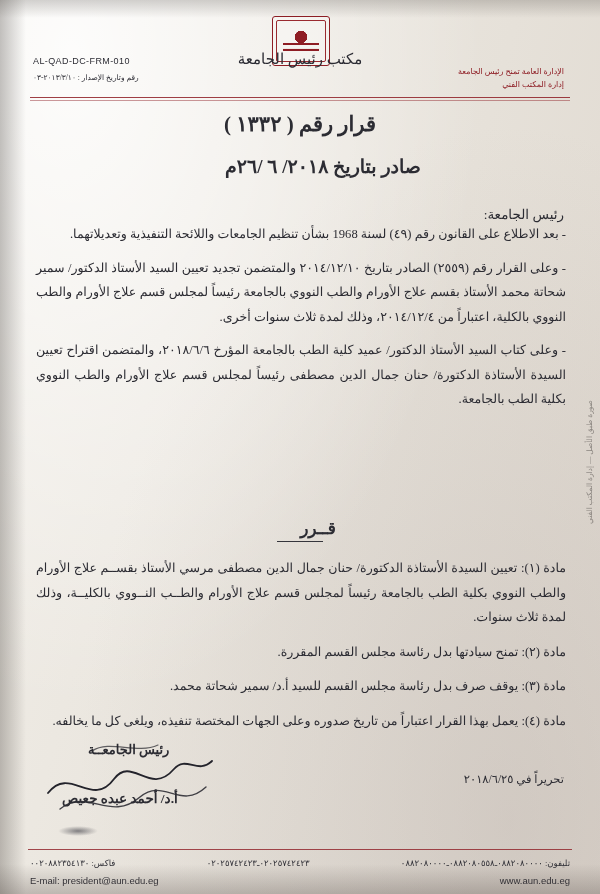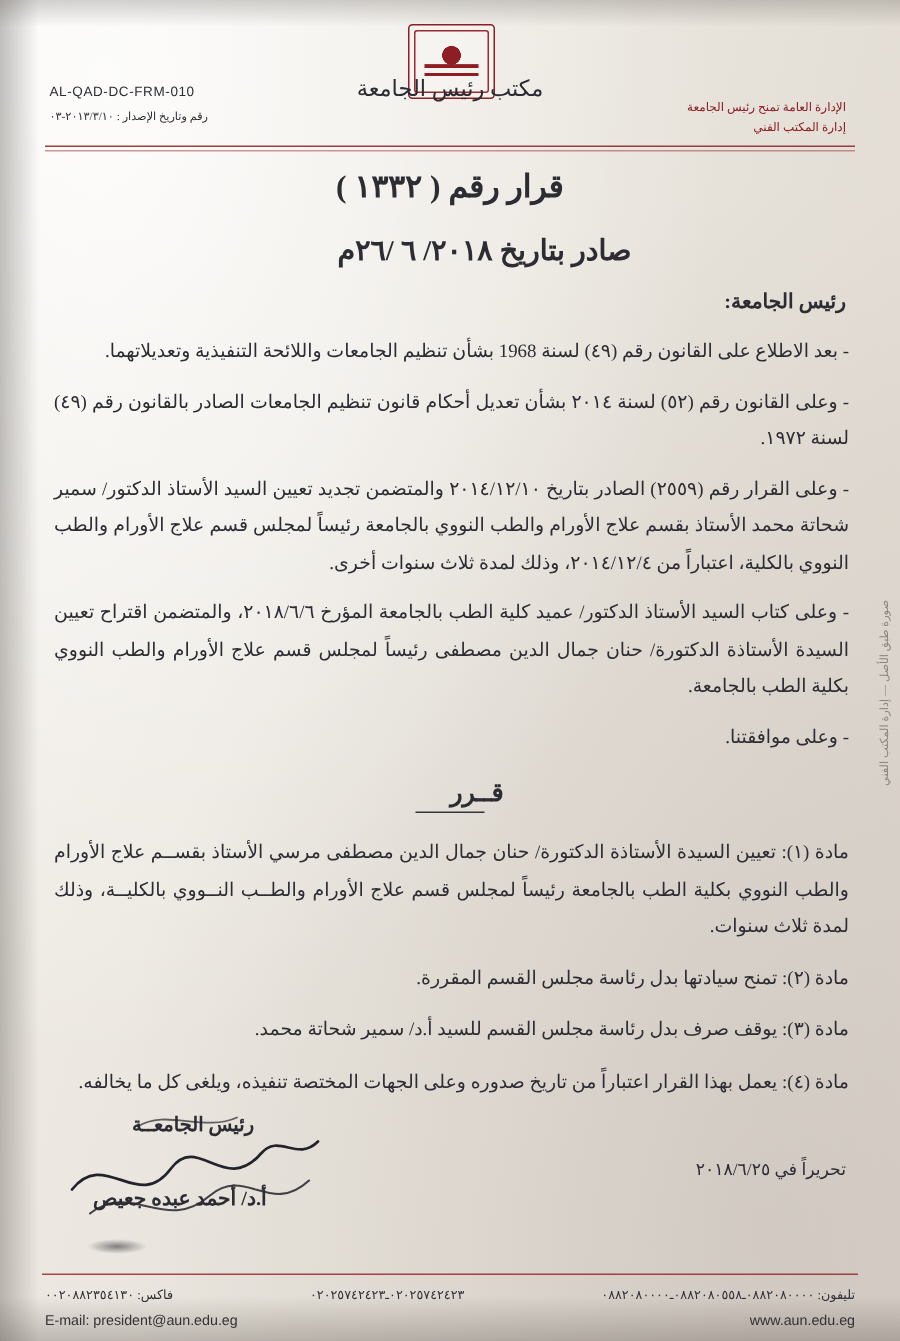--- a/index.html
+++ b/index.html
@@ -154,24 +154,24 @@
     top: 155px;
     left: 0; right: 0;
     text-align: center;
     font-size: 19px;
     font-weight: bold;
     padding-left: 46px;
   }
 
   .pres-line {
     position: absolute;
-    top: 192px;
+    top: 206px;
     right: 36px;
     font-size: 13.5px;
-    font-weight: bold;
+    font-weight: normal;
   }
 
   
   .body-block {
     position: absolute;
     top: 222px;
     right: 34px;
     left: 36px;
     font-size: 12.6px;
     line-height: 1.95;
@@ -328,24 +328,22 @@
     <div class="hdr-rule"></div>
     <div class="hdr-rule second"></div>
 
     <div class="decree-no">قرار رقم  ( ١٣٣٢ )</div>
     <div class="decree-date">صادر بتاريخ ٢٠١٨/ ٦ /٢٦م</div>
 
     <div class="pres-line">رئيس الجامعة:</div>
 
     <div class="body-block">
       <p>- بعد الاطلاع على القانون رقم (٤٩) لسنة 1968 بشأن تنظيم الجامعات واللائحة التنفيذية وتعديلاتهما.</p>
-      <p>- وعلى القانون رقم (٥٢) لسنة ٢٠١٤ بشأن تعديل أحكام قانون تنظيم الجامعات الصادر بالقانون رقم (٤٩) لسنة ١٩٧٢.</p>
       <p>- وعلى القرار رقم (٢٥٥٩) الصادر بتاريخ ٢٠١٤/١٢/١٠ والمتضمن تجديد تعيين السيد الأستاذ الدكتور/ سمير شحاتة محمد الأستاذ بقسم علاج الأورام والطب النووي بالجامعة رئيساً لمجلس قسم علاج الأورام والطب النووي بالكلية، اعتباراً من ٢٠١٤/١٢/٤، وذلك لمدة ثلاث سنوات أخرى.</p>
       <p>- وعلى كتاب السيد الأستاذ الدكتور/ عميد كلية الطب بالجامعة المؤرخ ٢٠١٨/٦/٦، والمتضمن اقتراح تعيين السيدة الأستاذة الدكتورة/ حنان جمال الدين مصطفى رئيساً لمجلس قسم علاج الأورام والطب النووي بكلية الطب بالجامعة.</p>
-      <p>- وعلى موافقتنا.</p>
     </div>
 
     <div class="qarrar">قــرر</div>
     <div class="qarrar-underline"></div>
 
     <div class="articles">
       <p>مادة (١): تعيين السيدة الأستاذة الدكتورة/ حنان جمال الدين مصطفى مرسي الأستاذ بقســم علاج الأورام والطب النووي بكلية الطب بالجامعة رئيساً لمجلس قسم علاج الأورام والطــب النــووي بالكليــة، وذلك لمدة ثلاث سنوات.</p>
       <p>مادة (٢): تمنح سيادتها بدل رئاسة مجلس القسم المقررة.</p>
       <p>مادة (٣): يوقف صرف بدل رئاسة مجلس القسم للسيد أ.د/ سمير شحاتة محمد.</p>
       <p>مادة (٤): يعمل بهذا القرار اعتباراً من تاريخ صدوره وعلى الجهات المختصة تنفيذه، ويلغى كل ما يخالفه.</p>

